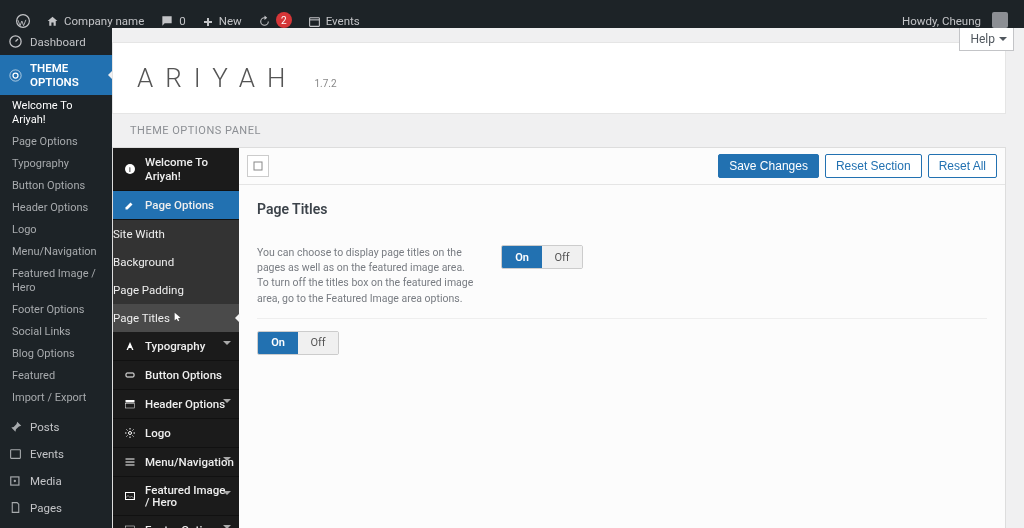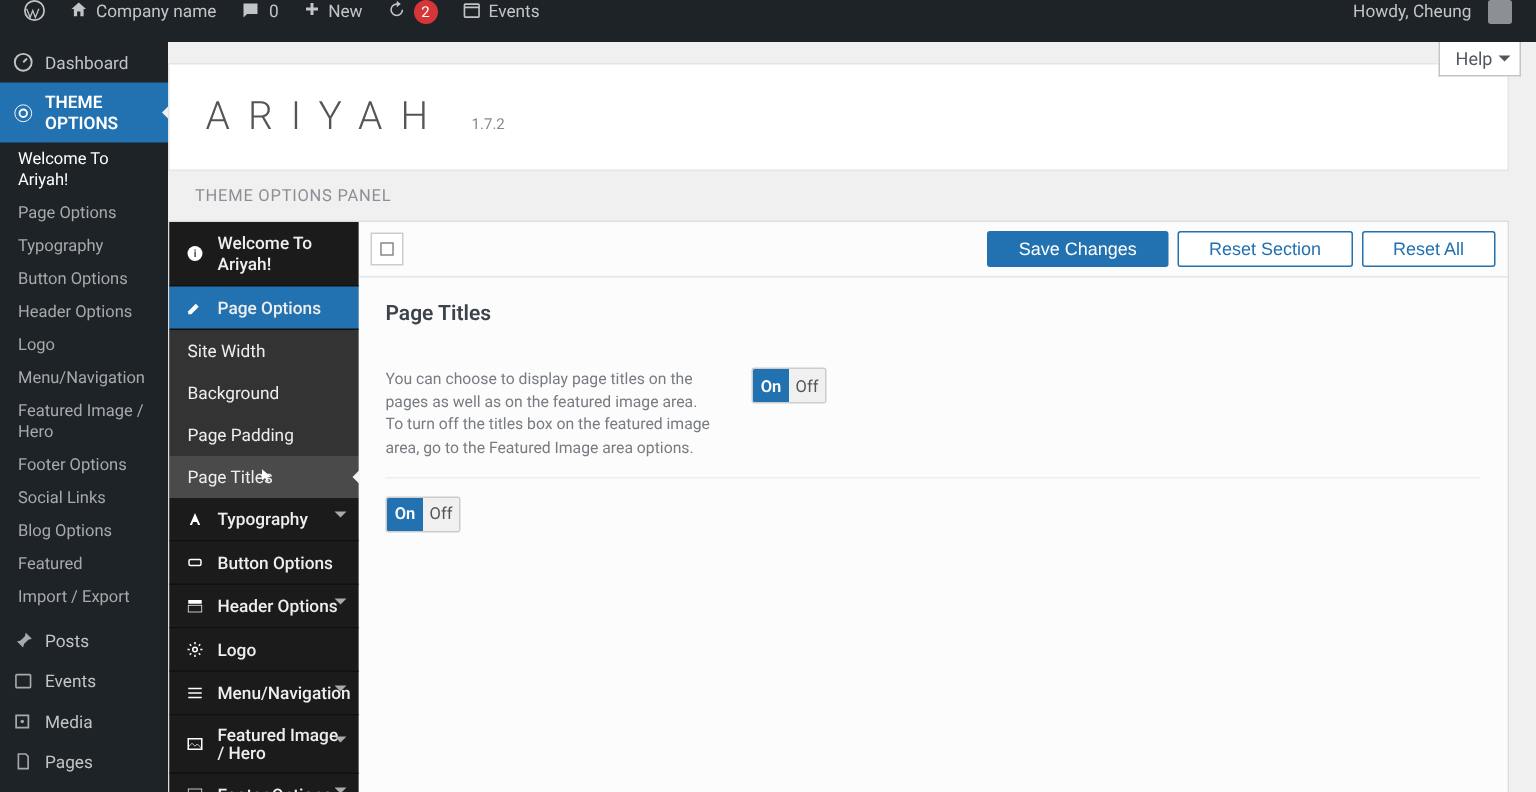--- a/index.html
+++ b/index.html
@@ -2,21 +2,21 @@
 <html><head>
 <meta charset="utf-8">
 <style>
 html,body{margin:0;padding:0;font-family:-apple-system,BlinkMacSystemFont,"Segoe UI",Roboto,Arial,sans-serif;font-size:12px;color:#1d2327;background:#f0f0f1;height:100%}
 *{box-sizing:border-box}
 svg{display:block}
 
 
 #adminbar{position:fixed;top:0;left:0;right:0;height:28px;background:#1d2327;color:#c3c4c7;display:flex;align-items:center;padding:0 8px;font-size:11.5px;z-index:100}
 #adminbar .left,#adminbar .right{display:flex;align-items:center;gap:0}
-#adminbar .ab-item{display:flex;align-items:flex-start;gap:5px;padding:0 8px;height:28px;cursor:pointer;color:#c3c4c7}
+#adminbar .ab-item{display:flex;align-items:flex-end;gap:5px;padding:0 8px;height:28px;cursor:pointer;color:#c3c4c7}
 #adminbar .spacer{flex:1}
 .badge{background:#d63638;color:#fff;border-radius:10px;min-width:16px;height:16px;display:inline-flex;align-items:center;justify-content:center;font-size:10px;padding:0 4px}
 .avatar{width:16px;height:16px;background:#8c8f94;border-radius:2px;margin-left:6px}
 
 
 .help-tab{position:fixed;top:28px;right:10px;z-index:30}
 .help-tab span{display:inline-block;background:#fff;border:1px solid #c3c4c7;border-top:none;padding:4px 18px 4px 10px;font-size:12px;color:#50575e;cursor:pointer;position:relative}
 .help-tab span::after{content:"";position:absolute;right:6px;top:9px;border:4px solid transparent;border-top-color:#50575e}
 
 
@@ -38,42 +38,42 @@
 
 .panel-title{padding:10px 0 10px 18px;color:#8c8f94;font-size:11px;letter-spacing:.5px}
 
 
 .panel{display:flex;background:#f5f5f5;border:1px solid #ddd}
 .panel-side{width:126px;background:#1b1b1b;color:#eee;font-size:11.5px;flex:none}
 .ps-row,.ps-sub{display:flex;align-items:center;gap:8px;padding:7px 10px;cursor:pointer;position:relative}
 .ps-row{background:#1b1b1b;border-bottom:1px solid #111;font-weight:500}
 .ps-row.active{background:#2271b1}
 .ps-row .chev{position:absolute;right:8px;top:50%;margin-top:-5px;border:4px solid transparent;border-top-color:#aaa}
-.ps-sub{background:#333;padding-left:12px;font-weight:400}
+.ps-sub{background:#333;padding-left:0;font-weight:400}
 .ps-sub.active{background:#4a4a4a}
 .ps-sub.active::after{content:"";position:absolute;right:-1px;top:50%;margin-top:-5px;border:5px solid transparent;border-right-color:#f5f5f5}
 .panel-side .ico{width:14px;height:14px;flex:none;display:flex;align-items:center;justify-content:center}
 
 
 .panel-body{flex:1;background:#fcfcfc}
 .pb-toolbar{display:flex;align-items:center;gap:6px;padding:6px 8px;border-bottom:1px solid #e5e5e5}
 .pb-toolbar .sq{width:22px;height:22px;border:1px solid #ccc;background:#fff;display:flex;align-items:center;justify-content:center;cursor:pointer}
 .pb-toolbar .grow{flex:1}
-.btn{border:1px solid #2271b1;border-radius:2px;padding:4px 20px;font-size:12px;cursor:pointer;background:#fff;color:#2271b1}
+.btn{border:1px solid #2271b1;border-radius:2px;padding:4px 10px;font-size:12px;cursor:pointer;background:#fff;color:#2271b1}
 .btn.primary{background:#2271b1;color:#fff}
 
 .pb-content{padding:16px 18px}
 .section-title{font-size:14px;font-weight:600;margin:0 0 16px 0;color:#3c434a}
 .option{display:flex;gap:24px;border-bottom:1px solid #eee;padding:12px 0}
 .option:last-child{border-bottom:none}
 .option .txt{flex:0 0 220px}
 .option .lbl{font-weight:600;margin-bottom:4px;display:block;color:#3c434a}
 .option .desc{font-size:10.5px;color:#787c82;line-height:1.45}
 .toggle{display:inline-flex;border:1px solid #ccc;border-radius:2px;overflow:hidden;height:24px;font-size:11px}
-.toggle span{display:inline-flex;align-items:center;justify-content:center;width:24px;cursor:pointer}
+.toggle span{display:inline-flex;align-items:center;justify-content:center;width:40px;cursor:pointer}
 .toggle .on{background:#2271b1;color:#fff;font-weight:600}
 .toggle .off{background:#f0f0f0;color:#555}
 
 .status-bar{position:fixed;bottom:0;left:0;background:#eee;border:1px solid #ccc;padding:1px 4px;font-size:10.5px;color:#333}
 
 ::-webkit-scrollbar{width:0;height:0}
 </style>
 </head>
 <body>
 

